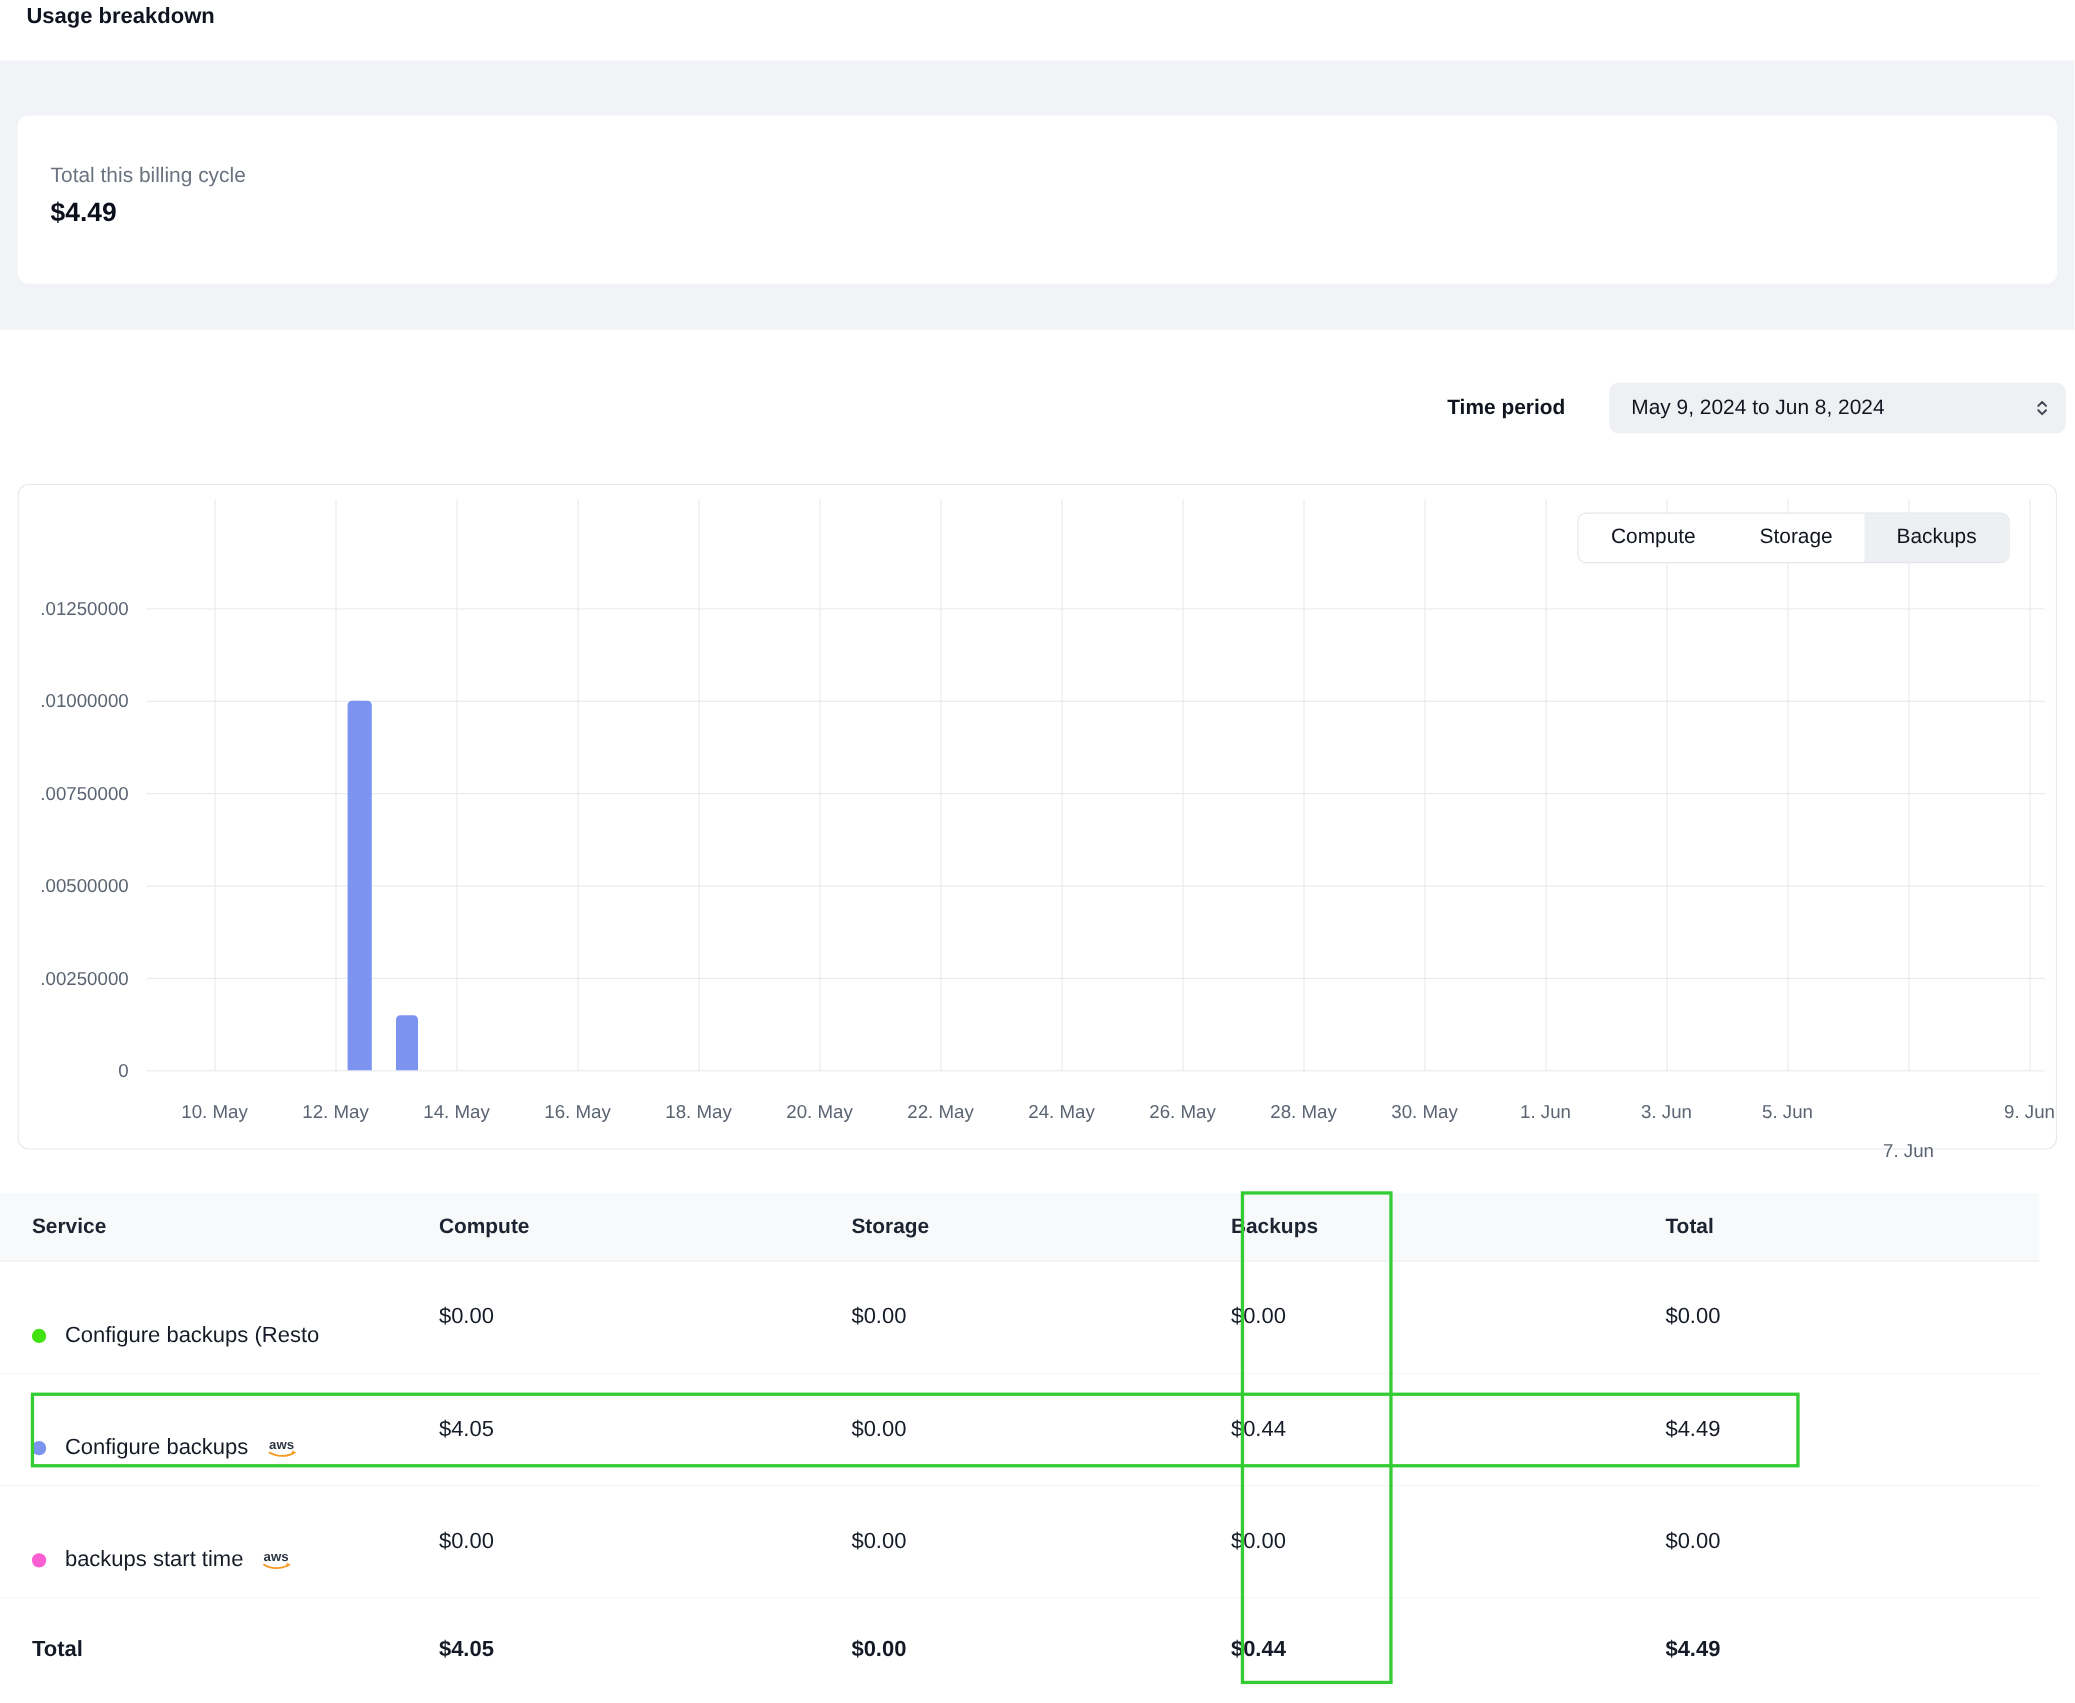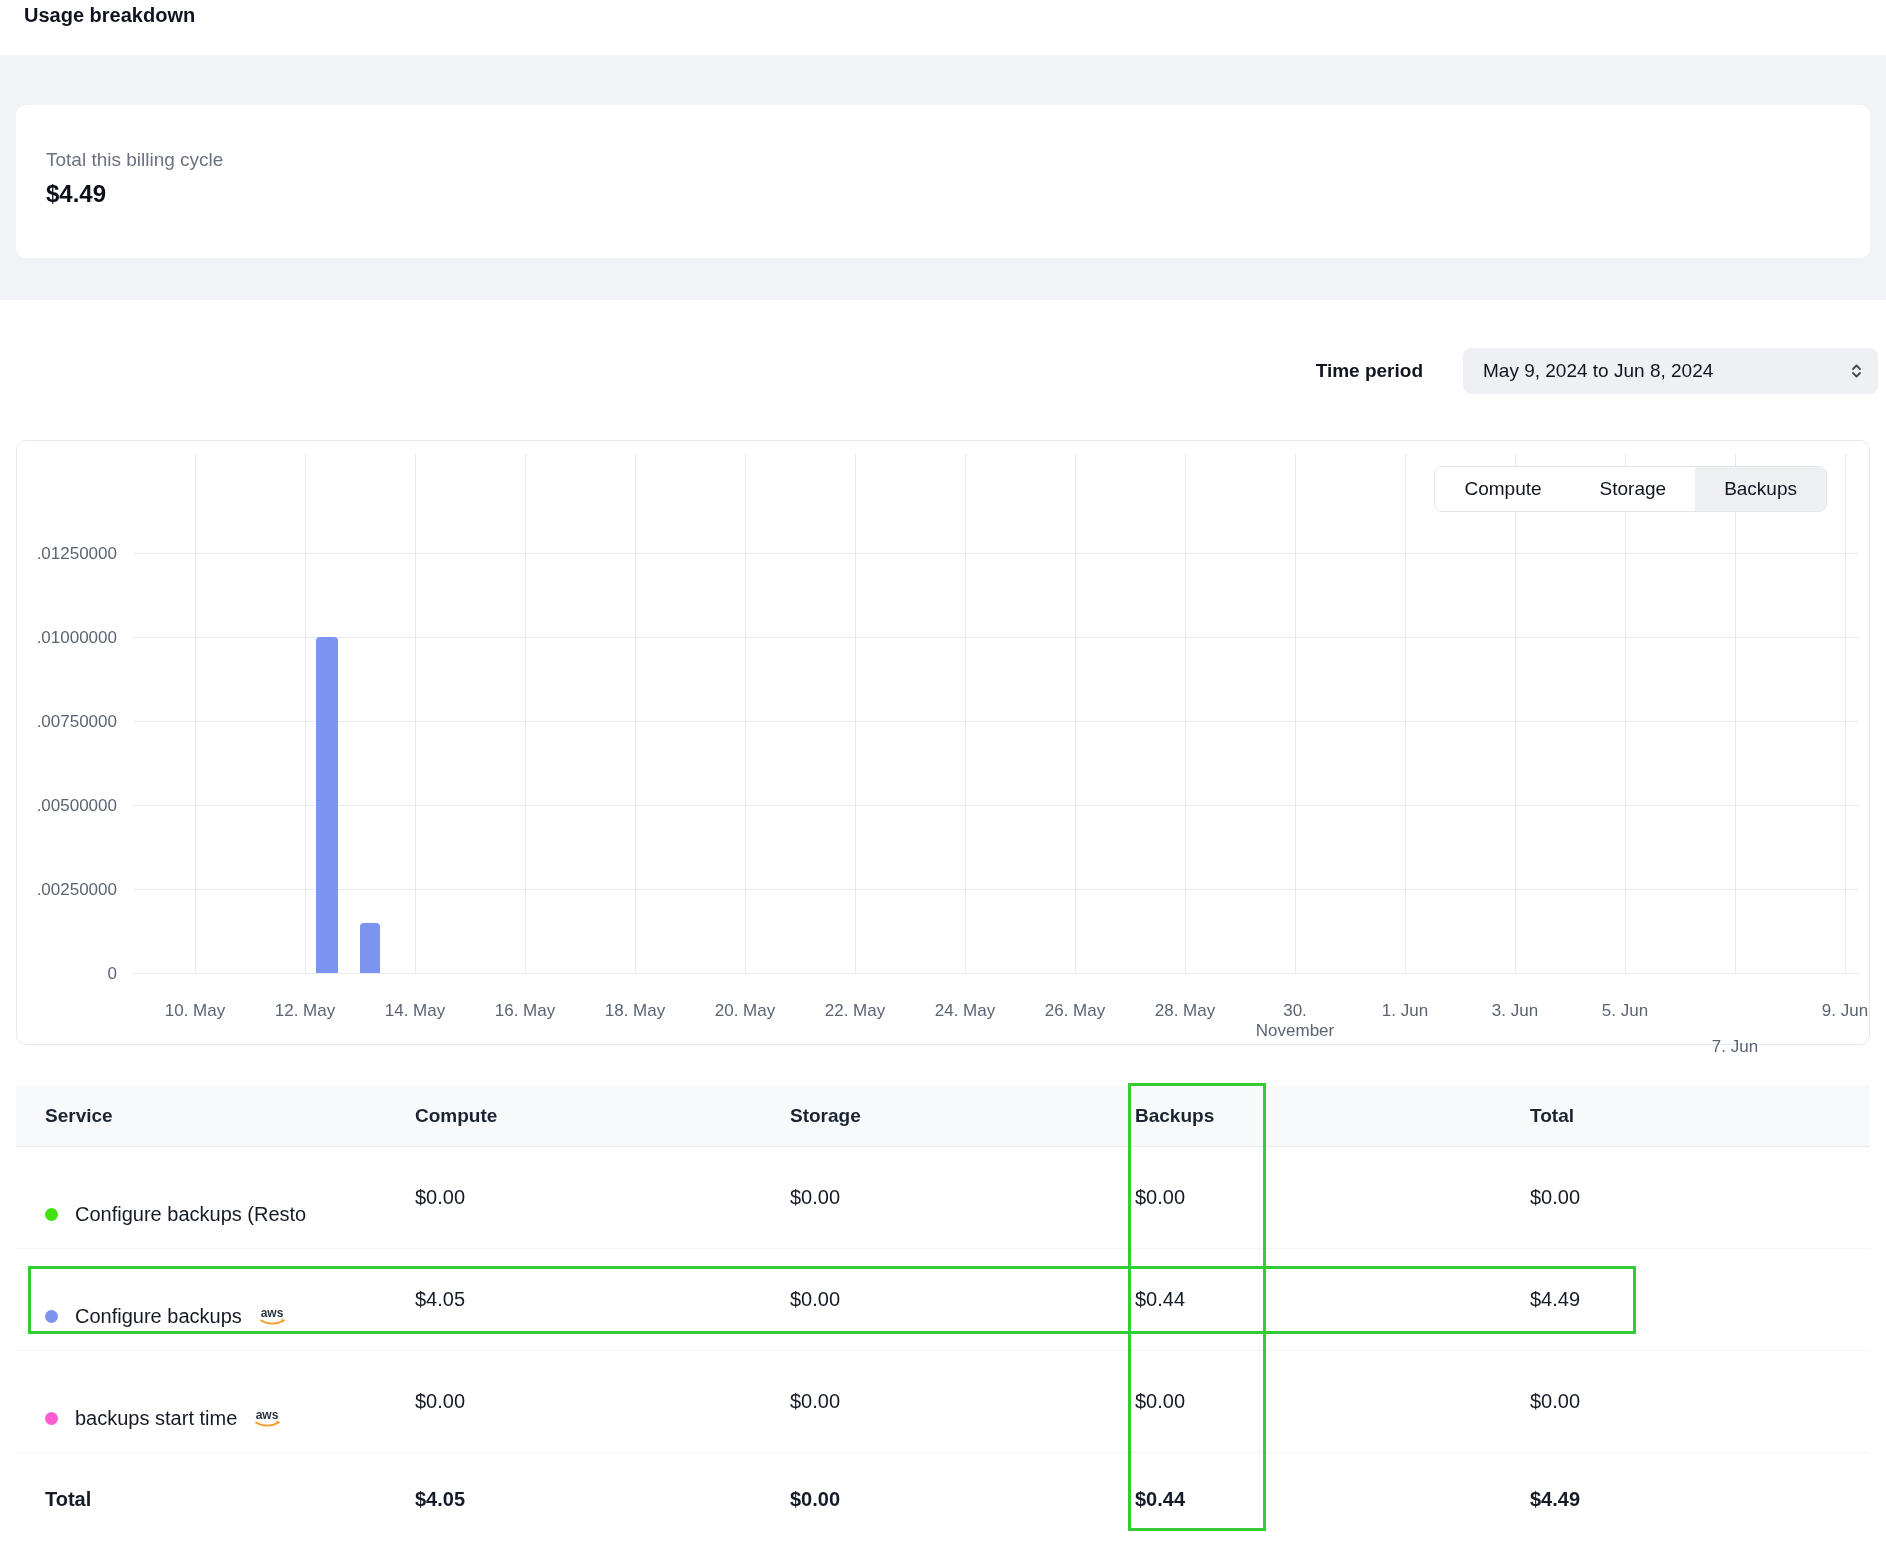--- a/index.html
+++ b/index.html
@@ -33,21 +33,21 @@
 
   .plot { position:absolute; left:116px; top:13px; width:1726px; height:520px; }
   .gridline-h { position:absolute; left:0; width:100%; height:1px; background:#e7eaee; }
   .gridline-v { position:absolute; top:0; height:100%; width:1px; background:#e7eaee; }
   .bar { position:absolute; bottom:1px; border-radius:4px 4px 0 0; }
   .y-axis { position:absolute; left:0; top:13px; width:100px; height:520px; }
   .y-tick-label { position:absolute; right:0; width:100px; text-align:right; font-size:17px; color:#5b6472; height:20px; line-height:20px; }
   .x-axis { position:absolute; left:0; top:560px; width:1854px; height:26px; }
   .x-tick-label { position:absolute; width:100px; text-align:center; font-size:17px; color:#5b6472; }
 
-  .table { position:absolute; left:16px; top:1085px; width:1854px; }
+  .table { position:absolute; left:0; top:1085px; width:1854px; }
   .trow { display:grid; grid-template-columns:370px 375px 345px 395px 1fr; align-items:center; padding-left:29px; }
   .thead { background:#f7f9fb; height:62px; font-weight:600; font-size:19px; color:#1b2430; border-bottom:1px solid #e8ebee; }
   .body-row { height:102px; font-size:20px; border-bottom:1px solid #f3f4f6; background:#fff; }
   .total-row { height:92px; font-size:20px; font-weight:700; background:#fff; }
   .td { font-size:20px; color:#151b26; }
   .total-row .td { font-weight:700; }
   .service-cell { display:flex; align-items:center; overflow:hidden; white-space:nowrap;margin-top:33px; }
   .dot { width:13px; height:13px; border-radius:50%; flex:0 0 auto; margin-right:17px; }
   .service-name { font-size:20px; color:#151b26; }
   .aws { margin-left:14px; flex:0 0 auto; }
@@ -123,21 +123,21 @@
       <div class="x-tick-label" style="left: 128px;">10. May</div>
       <div class="x-tick-label" style="left: 238px;">12. May</div>
       <div class="x-tick-label" style="left: 348px;">14. May</div>
       <div class="x-tick-label" style="left: 458px;">16. May</div>
       <div class="x-tick-label" style="left: 568px;">18. May</div>
       <div class="x-tick-label" style="left: 678px;">20. May</div>
       <div class="x-tick-label" style="left: 788px;">22. May</div>
       <div class="x-tick-label" style="left: 898px;">24. May</div>
       <div class="x-tick-label" style="left: 1008px;">26. May</div>
       <div class="x-tick-label" style="left: 1118px;">28. May</div>
-      <div class="x-tick-label" style="left: 1228px;">30. November</div>
+      <div class="x-tick-label" style="left: 1228px;">30. May</div>
       <div class="x-tick-label" style="left: 1338px;">1. Jun</div>
       <div class="x-tick-label" style="left: 1448px;">3. Jun</div>
       <div class="x-tick-label" style="left: 1558px;">5. Jun</div>
       <div class="x-tick-label" style="left: 1668px; margin-top: 36px;">7. Jun</div>
       <div class="x-tick-label" style="left: 1778px;">9. Jun</div>
     </div>
 </div>
 
 <div class="table">
   <div class="trow thead">

